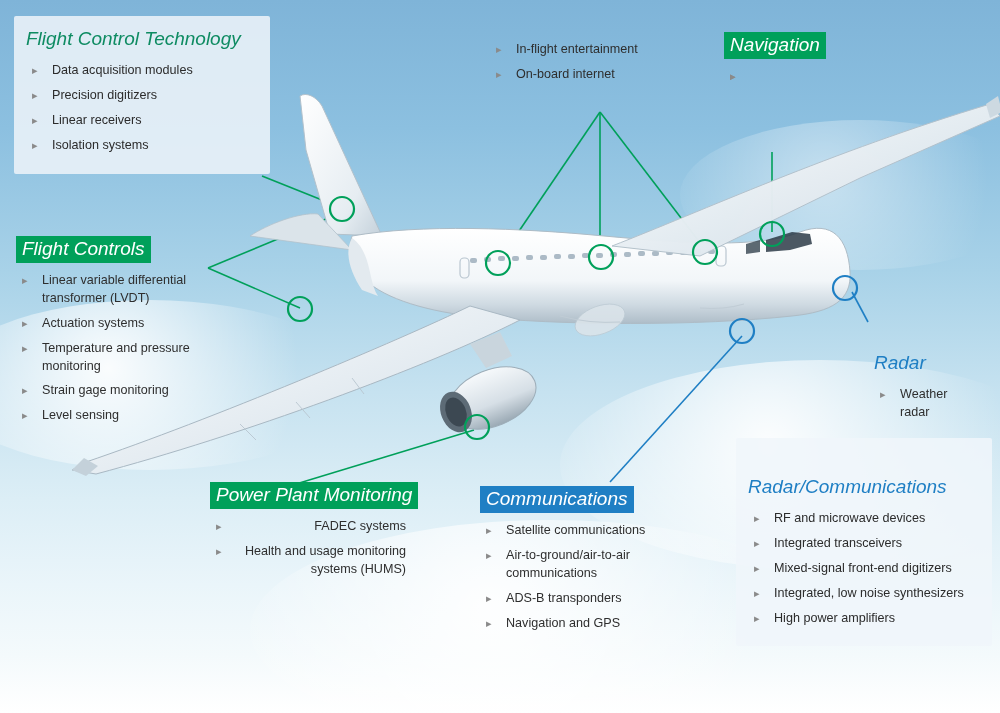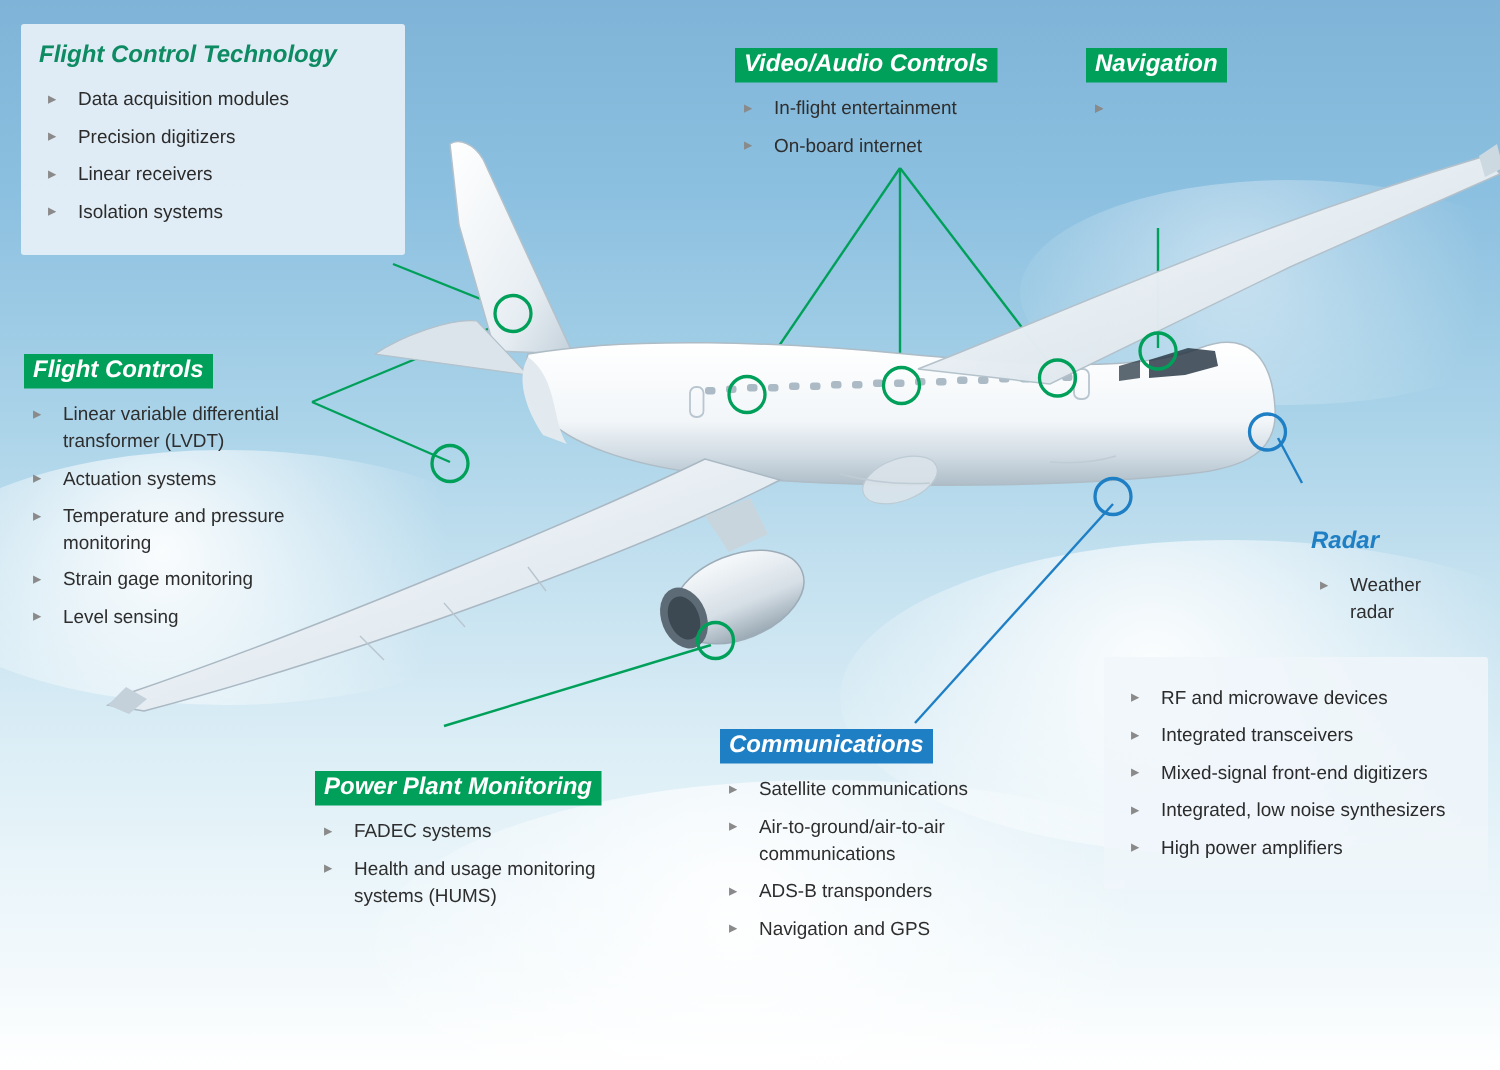--- a/index.html
+++ b/index.html
@@ -40,22 +40,22 @@
     background: rgba(236,243,248,0.88);
     border-radius: 2px;
     padding: 10px 14px 12px 12px;
   }
   .box.white { background: rgba(240,246,250,0.86); }
   .box.plain { background: transparent; }
 
   .title {
     display: inline-block;
     font-style: italic;
-    font-weight: bold;
-    font-size: 16px;
+    font-weight: normal;
+    font-size: 19px;
     padding: 2px 6px 3px 6px;
     color: #ffffff;
     white-space: nowrap;
   }
   .title.green { background: #00a05a; }
   .title.blue  { background: #1f7fc4; }
   .title.teal-text { background: transparent; color: #0e8b62; padding-left: 0; }
   .title.blue-text { background: transparent; color: #1f7fc4; padding-left: 0; margin-top: 26px; }
 
   ul { list-style: none; margin-top: 9px; }
@@ -73,21 +73,21 @@
     color: #8a8a8a;
     font-size: 11px;
   }
 
   
   #box-fct  { left: 14px;  top: 16px;  width: 256px; }
   #box-va   { left: 478px; top: 22px;  width: 210px; background: transparent; }
   #box-nav  { left: 712px; top: 22px;  width: 245px; background: transparent; }
   #box-fc   { left: 4px;   top: 226px; width: 222px; background: transparent; }
   #box-radar{ left: 862px; top: 314px; width: 130px; background: transparent; }
-  #box-ppm  { left: 198px; top: 504px; width: 222px; background: transparent; }
+  #box-ppm  { left: 198px; top: 472px; width: 222px; background: transparent; text-align: right; }
   #box-comm { left: 468px; top: 476px; width: 218px; background: transparent; }
   #box-rc   { left: 736px; top: 438px; width: 256px; }
 
   #box-nav li, #box-va li, #box-fc li, #box-ppm li, #box-comm li, #box-radar li { color: #2e2e2e; }
 </style>
 </head>
 <body>
 
 <div id="stage">
 
@@ -228,21 +228,20 @@
     <div class="title teal-text">Flight Control Technology</div>
     <ul>
       <li><span class="arrow">▸</span><span>Data acquisition modules</span></li>
       <li><span class="arrow">▸</span><span>Precision digitizers</span></li>
       <li><span class="arrow">▸</span><span>Linear receivers</span></li>
       <li><span class="arrow">▸</span><span>Isolation systems</span></li>
     </ul>
   </div>
 
   <div class="box plain" id="box-va">
-    <div class="title green">Video/Audio Controls</div>
     <ul>
       <li><span class="arrow">▸</span><span>In-flight entertainment</span></li>
       <li><span class="arrow">▸</span><span>On-board internet</span></li>
     </ul>
   </div>
 
   <div class="box plain" id="box-nav">
     <div class="title green">Navigation</div>
     <ul>
       <li><span class="arrow">▸</span></li>
@@ -280,20 +279,21 @@
     <div class="title blue">Communications</div>
     <ul>
       <li><span class="arrow">▸</span><span>Satellite communications</span></li>
       <li><span class="arrow">▸</span><span>Air-to-ground/air-to-air communications</span></li>
       <li><span class="arrow">▸</span><span>ADS-B transponders</span></li>
       <li><span class="arrow">▸</span><span>Navigation and GPS</span></li>
     </ul>
   </div>
 
   <div class="box white" id="box-rc">
+    <div class="title blue-text">Radar/Communications</div>
     <ul>
       <li><span class="arrow">▸</span><span>RF and microwave devices</span></li>
       <li><span class="arrow">▸</span><span>Integrated transceivers</span></li>
       <li><span class="arrow">▸</span><span>Mixed-signal front-end digitizers</span></li>
       <li><span class="arrow">▸</span><span>Integrated, low noise synthesizers</span></li>
       <li><span class="arrow">▸</span><span>High power amplifiers</span></li>
     </ul>
   </div>
 
 </div>

